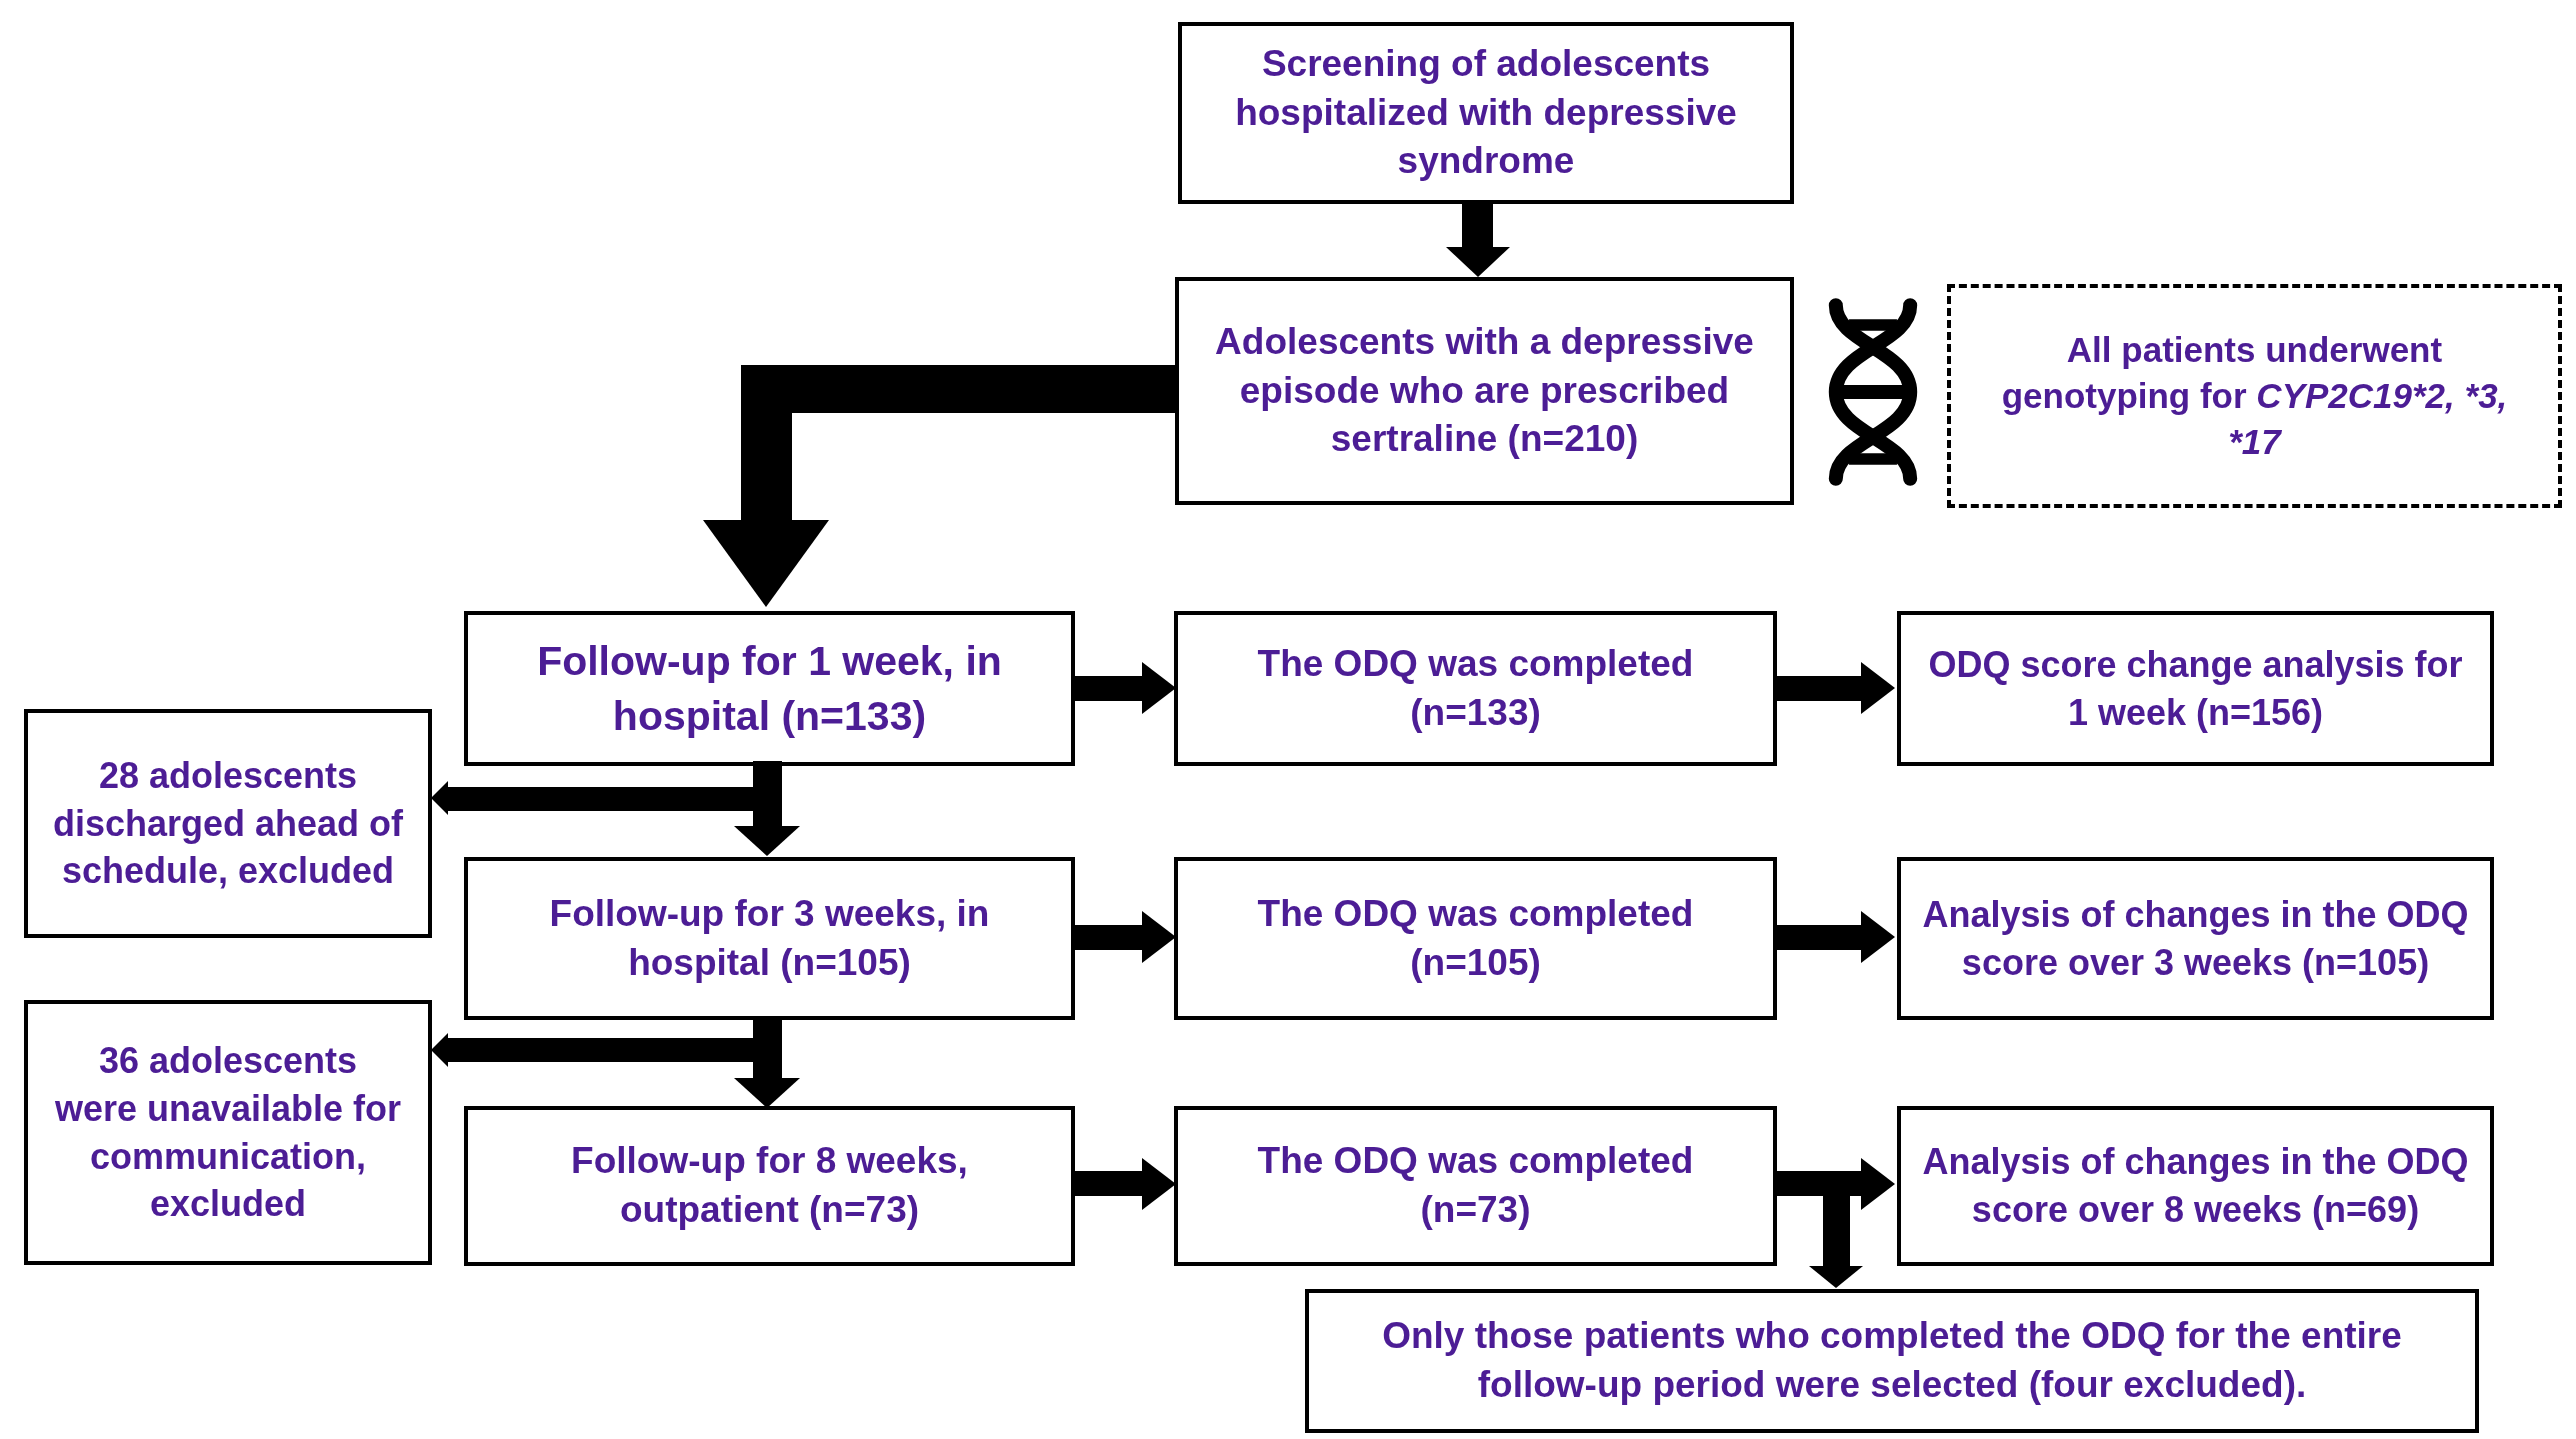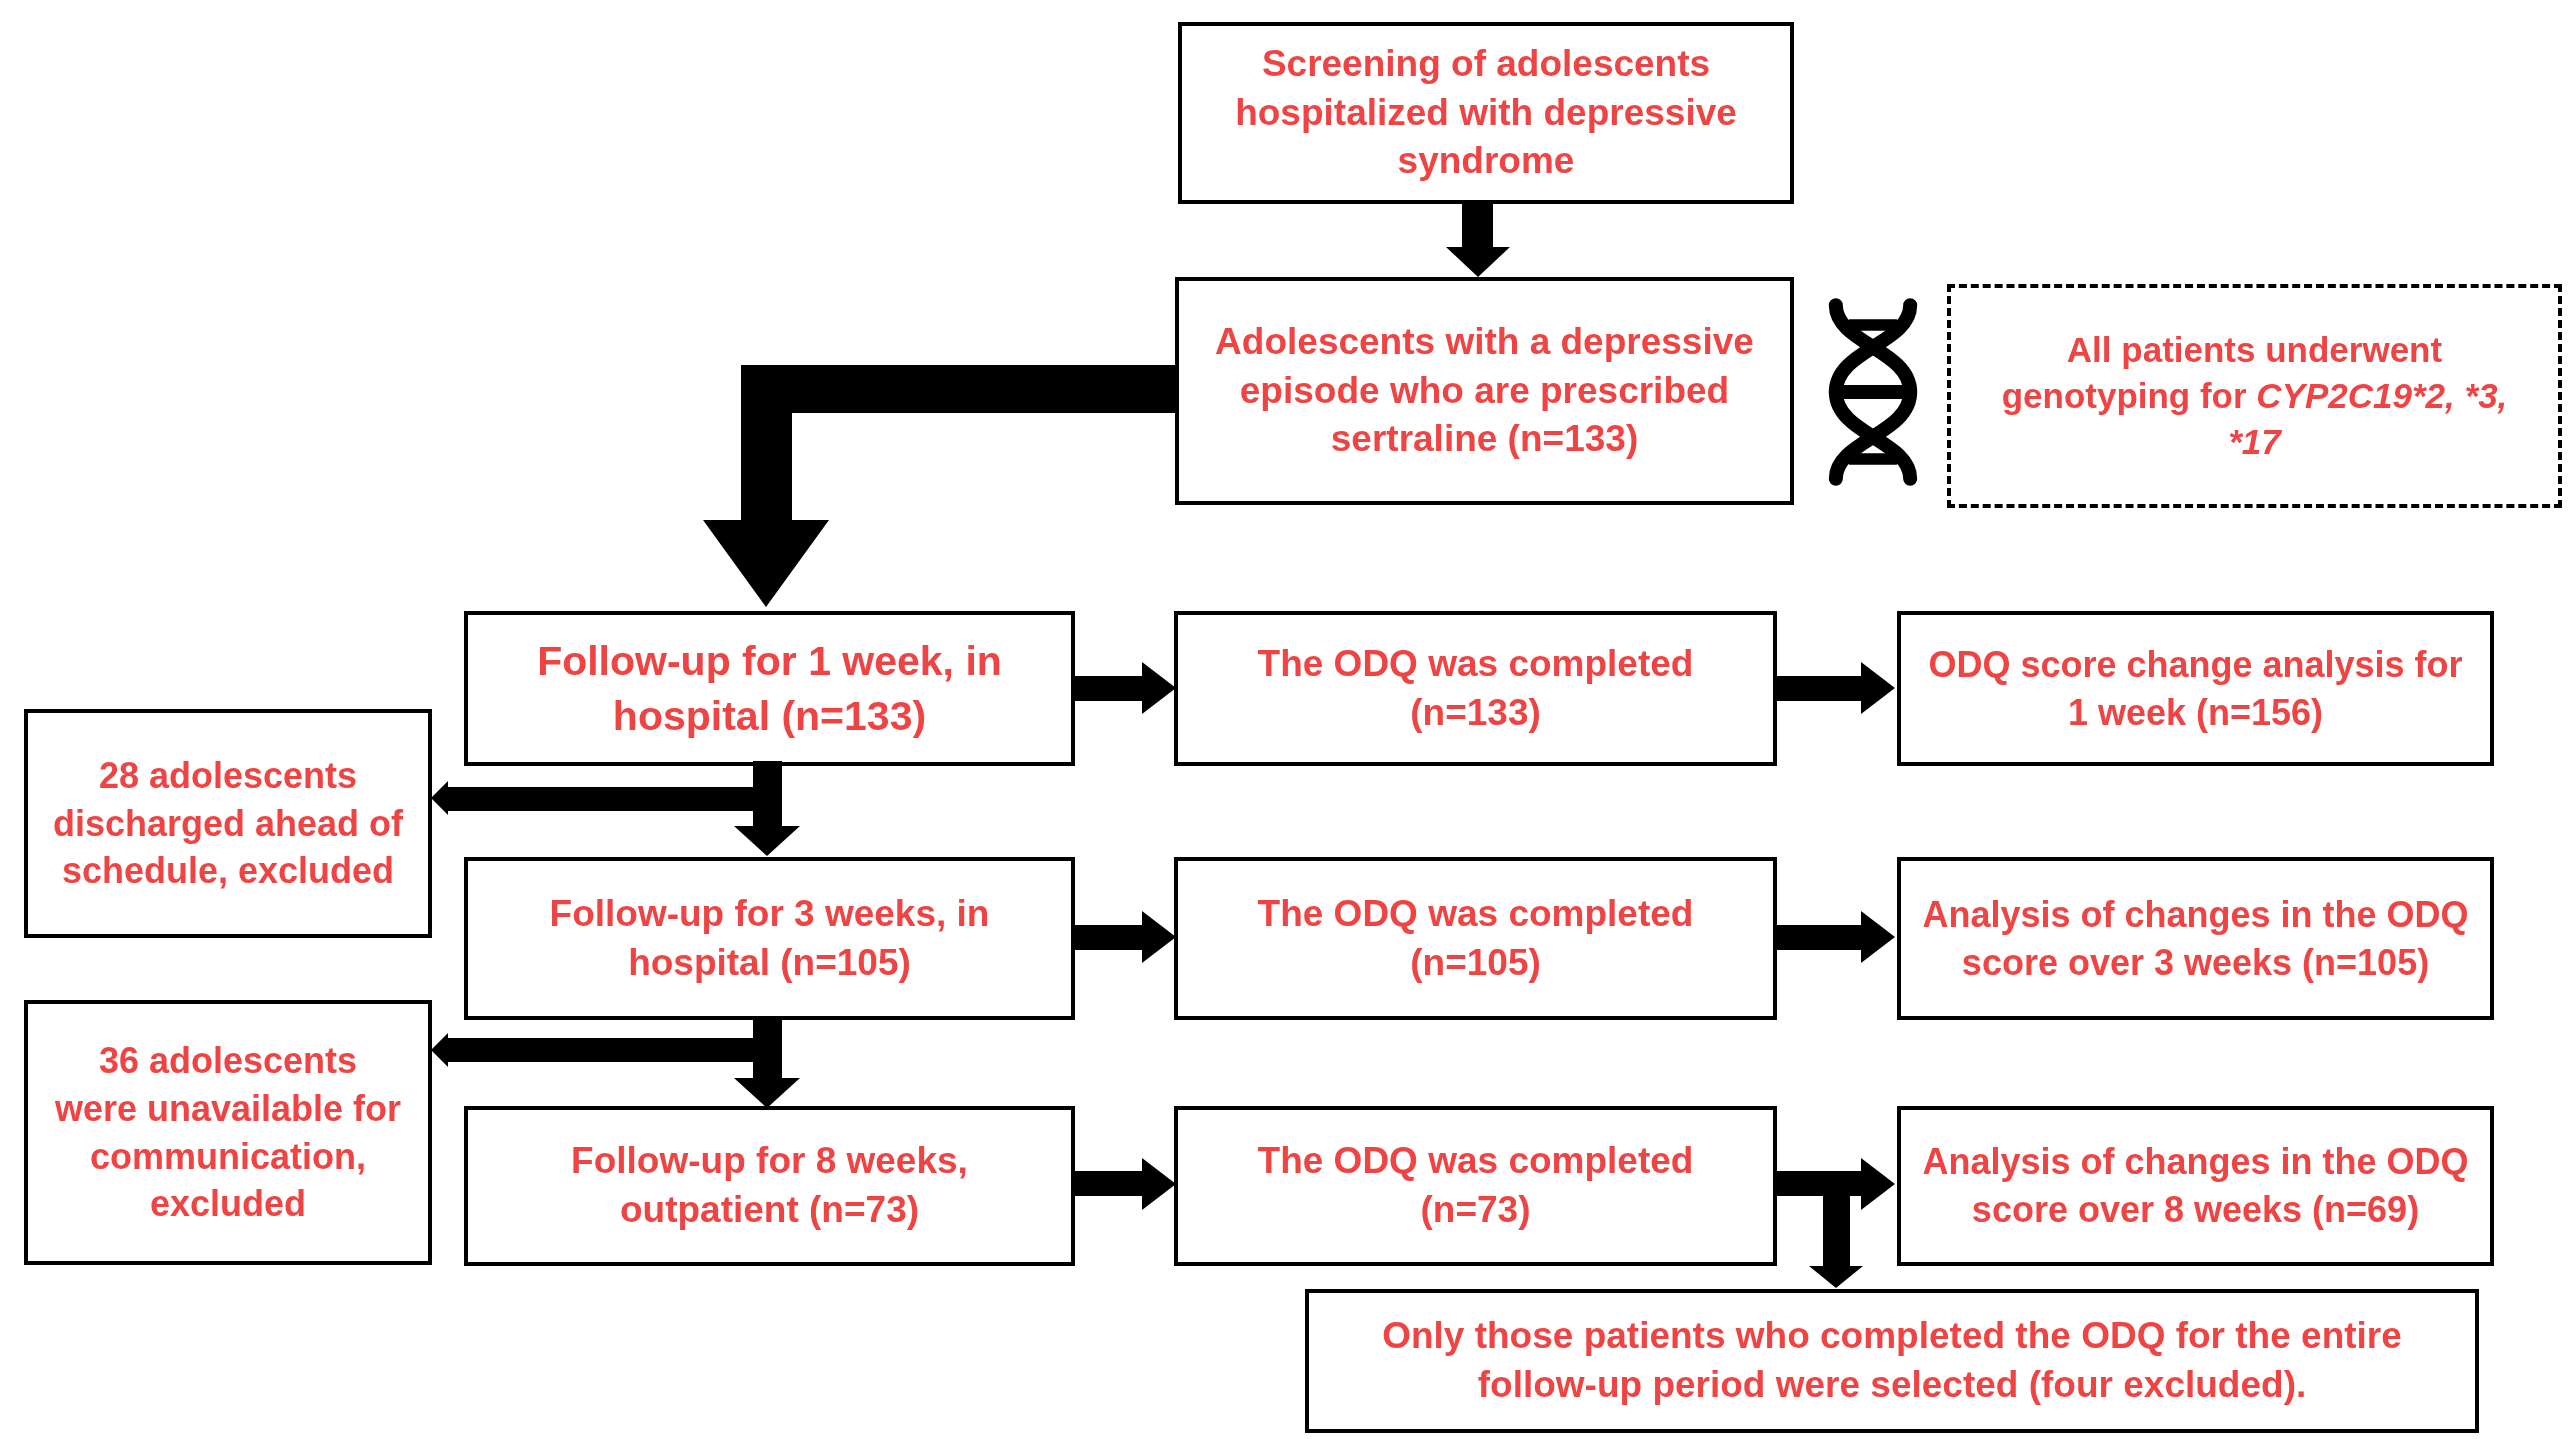--- a/index.html
+++ b/index.html
@@ -1,18 +1,18 @@
 <!DOCTYPE html>
 <html style="font-size:12.7px"><head>
 <meta charset="utf-8">
 <style>
   html,body{margin:0;padding:0;background:#ffffff;}
   .canvas{
     position:relative;width:2576px;height:1439px;background:#ffffff;
-    font-family:"Liberation Sans",sans-serif;font-weight:700;color:#ef4444;
+    font-family:"Liberation Sans",sans-serif;font-weight:700;color:#4c1d95;
     overflow:hidden;
   }
   .box{
     position:absolute;background:#ffffff;border:4.8px solid #000000;
     display:flex;align-items:center;justify-content:center;
     text-align:center;white-space:pre-line;
     font-size:37px;line-height:1.32;
     box-sizing:border-box;
   }
   .dashedbox{border:4.8px dashed #000000;}
@@ -90,21 +90,21 @@
 
   <div class="box" id="b-screening">
     <span>Screening of adolescents
 hospitalized with depressive
 syndrome</span>
   </div>
 
   <div class="box" id="b-prescribed">
     <span>Adolescents with a depressive
 episode who are prescribed
-sertraline (n=133)</span>
+sertraline (n=210)</span>
   </div>
 
   <div class="box dashedbox" id="b-geno">
     <span><span>All patients underwent
 genotyping for </span><i>CYP2C19*2, *3,
 *17</i></span>
   </div>
 
   <div class="box" id="b-fu1">
     <span>Follow-up for 1 week, in

